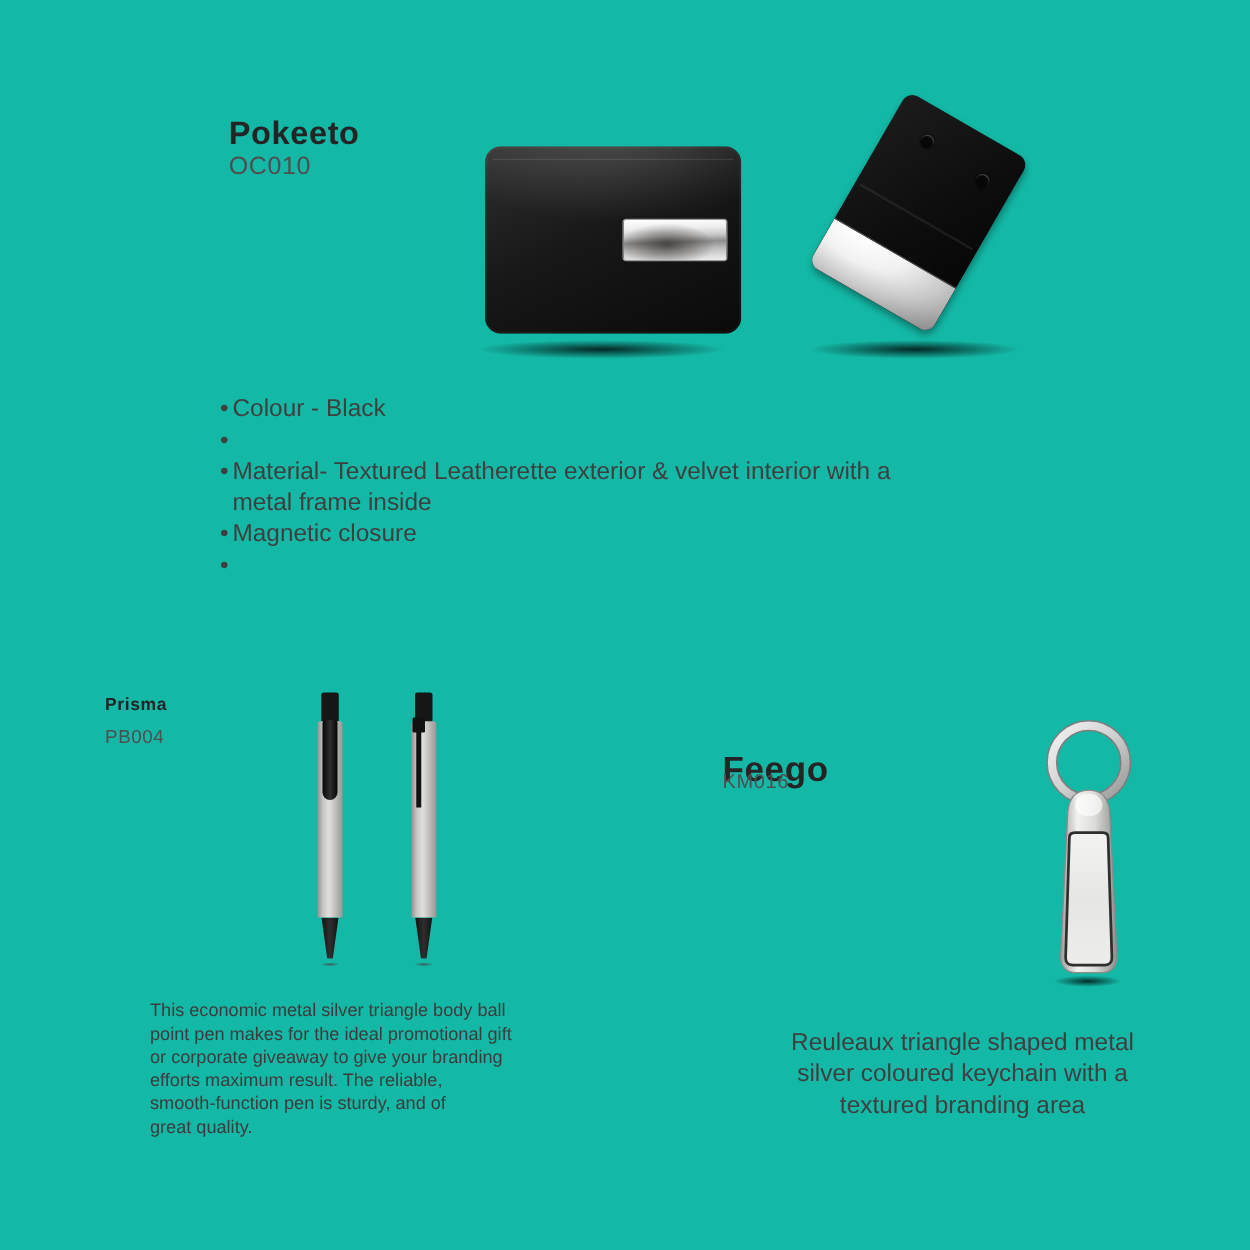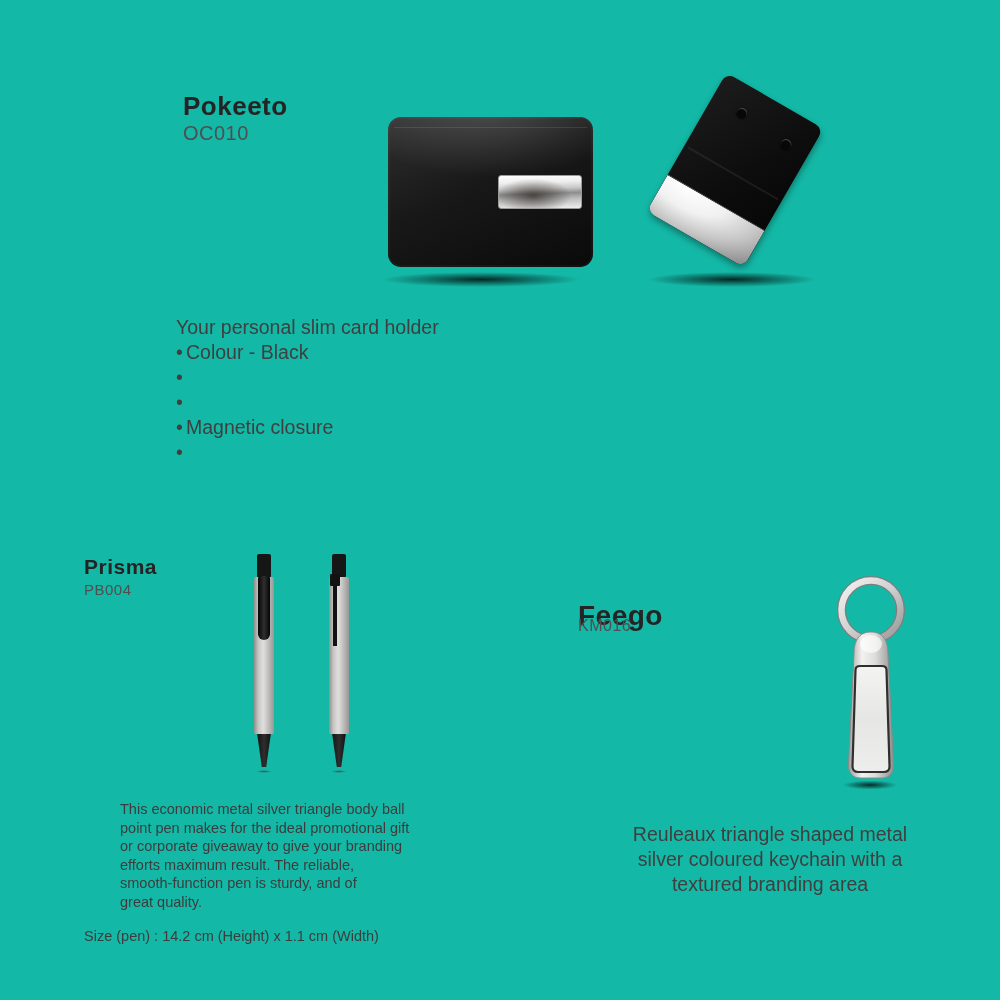--- a/index.html
+++ b/index.html
@@ -7,21 +7,21 @@
     position:relative;width:1000px;height:1000px;background:#14b8a6;overflow:hidden;
     font-family:"Liberation Sans", sans-serif;color:#3f3f3f;
   }
   .abs{position:absolute;}
 
   
   .product-title{font-weight:bold;color:#242424;letter-spacing:.5px;}
   .product-code{color:#4f4f4f;letter-spacing:.5px;text-align:center;}
   #pokeeto-title{left:183px;top:91px;font-size:26px;}
   #pokeeto-code{left:183px;top:122px;font-size:20px;}
-  #prisma-title{left:84px;top:555px;font-size:21px;}
+  #prisma-title{left:84px;top:555px;font-size:14px;}
   #prisma-code{left:84px;top:581px;font-size:15px;}
   #feego-title{left:578px;top:600px;font-size:28px;}
   #feego-code{left:578px;top:617px;font-size:16px;}
 
   
   #holder-closed{
     left:388px;top:117px;width:205px;height:150px;border-radius:13px;
     background:
       radial-gradient(140% 95% at 50% -12%, rgba(255,255,255,.20), rgba(255,255,255,0) 55%),
       linear-gradient(155deg,#2f2f2f 0%,#181818 45%,#0a0a0a 100%);
@@ -125,31 +125,30 @@
       <div class="snap" id="snap-1"></div>
       <div class="snap" id="snap-2"></div>
       <div class="crease"></div>
       <div class="metal-base"></div>
     </div>
   </div>
   <div class="abs floor-shadow" id="holder-open-shadow"></div>
 
   <div class="abs" id="pokeeto-details">
     <div class="b-row">
-      <span class="b-text">Your personal slim card holder</span>
-    </div>
-    <div class="b-row">
       <span class="bullet">•</span>
       <span class="b-text">Colour - Black</span>
     </div>
     <div class="b-row">
       <span class="bullet">•</span>
     </div>
     <div class="b-row">
       <span class="bullet">•</span>
+      <span class="b-text">Material- Textured Leatherette exterior &amp; velvet interior with a
+metal frame inside</span>
     </div>
     <div class="b-row">
       <span class="bullet">•</span>
       <span class="b-text">Magnetic closure</span>
     </div>
     <div class="b-row">
       <span class="bullet">•</span>
     </div>
   </div>
 
@@ -173,21 +172,20 @@
       <div class="pen-dot"></div>
     </div>
   </div>
 
   <div class="abs desc" id="prisma-desc">This economic metal silver triangle body ball
 point pen makes for the ideal promotional gift
 or corporate giveaway to give your branding
 efforts maximum result. The reliable,
 smooth-function pen is sturdy, and of
 great quality.</div>
-  <div class="abs" id="prisma-size">Size (pen) : 14.2 cm (Height) x 1.1 cm (Width)</div>
 
   <div class="abs product-title" id="feego-title">Feego</div>
   <div class="abs product-code" id="feego-code">KM016</div>
 
   <svg class="abs" id="keychain-svg" width="92" height="218" viewBox="0 0 92 218">
     <defs>
       <linearGradient id="ringGrad" x1="0" y1="0" x2="1" y2="1">
         <stop offset="0" stop-color="#f4f4f4"></stop>
         <stop offset="0.5" stop-color="#cfcfcf"></stop>
         <stop offset="1" stop-color="#969696"></stop>

